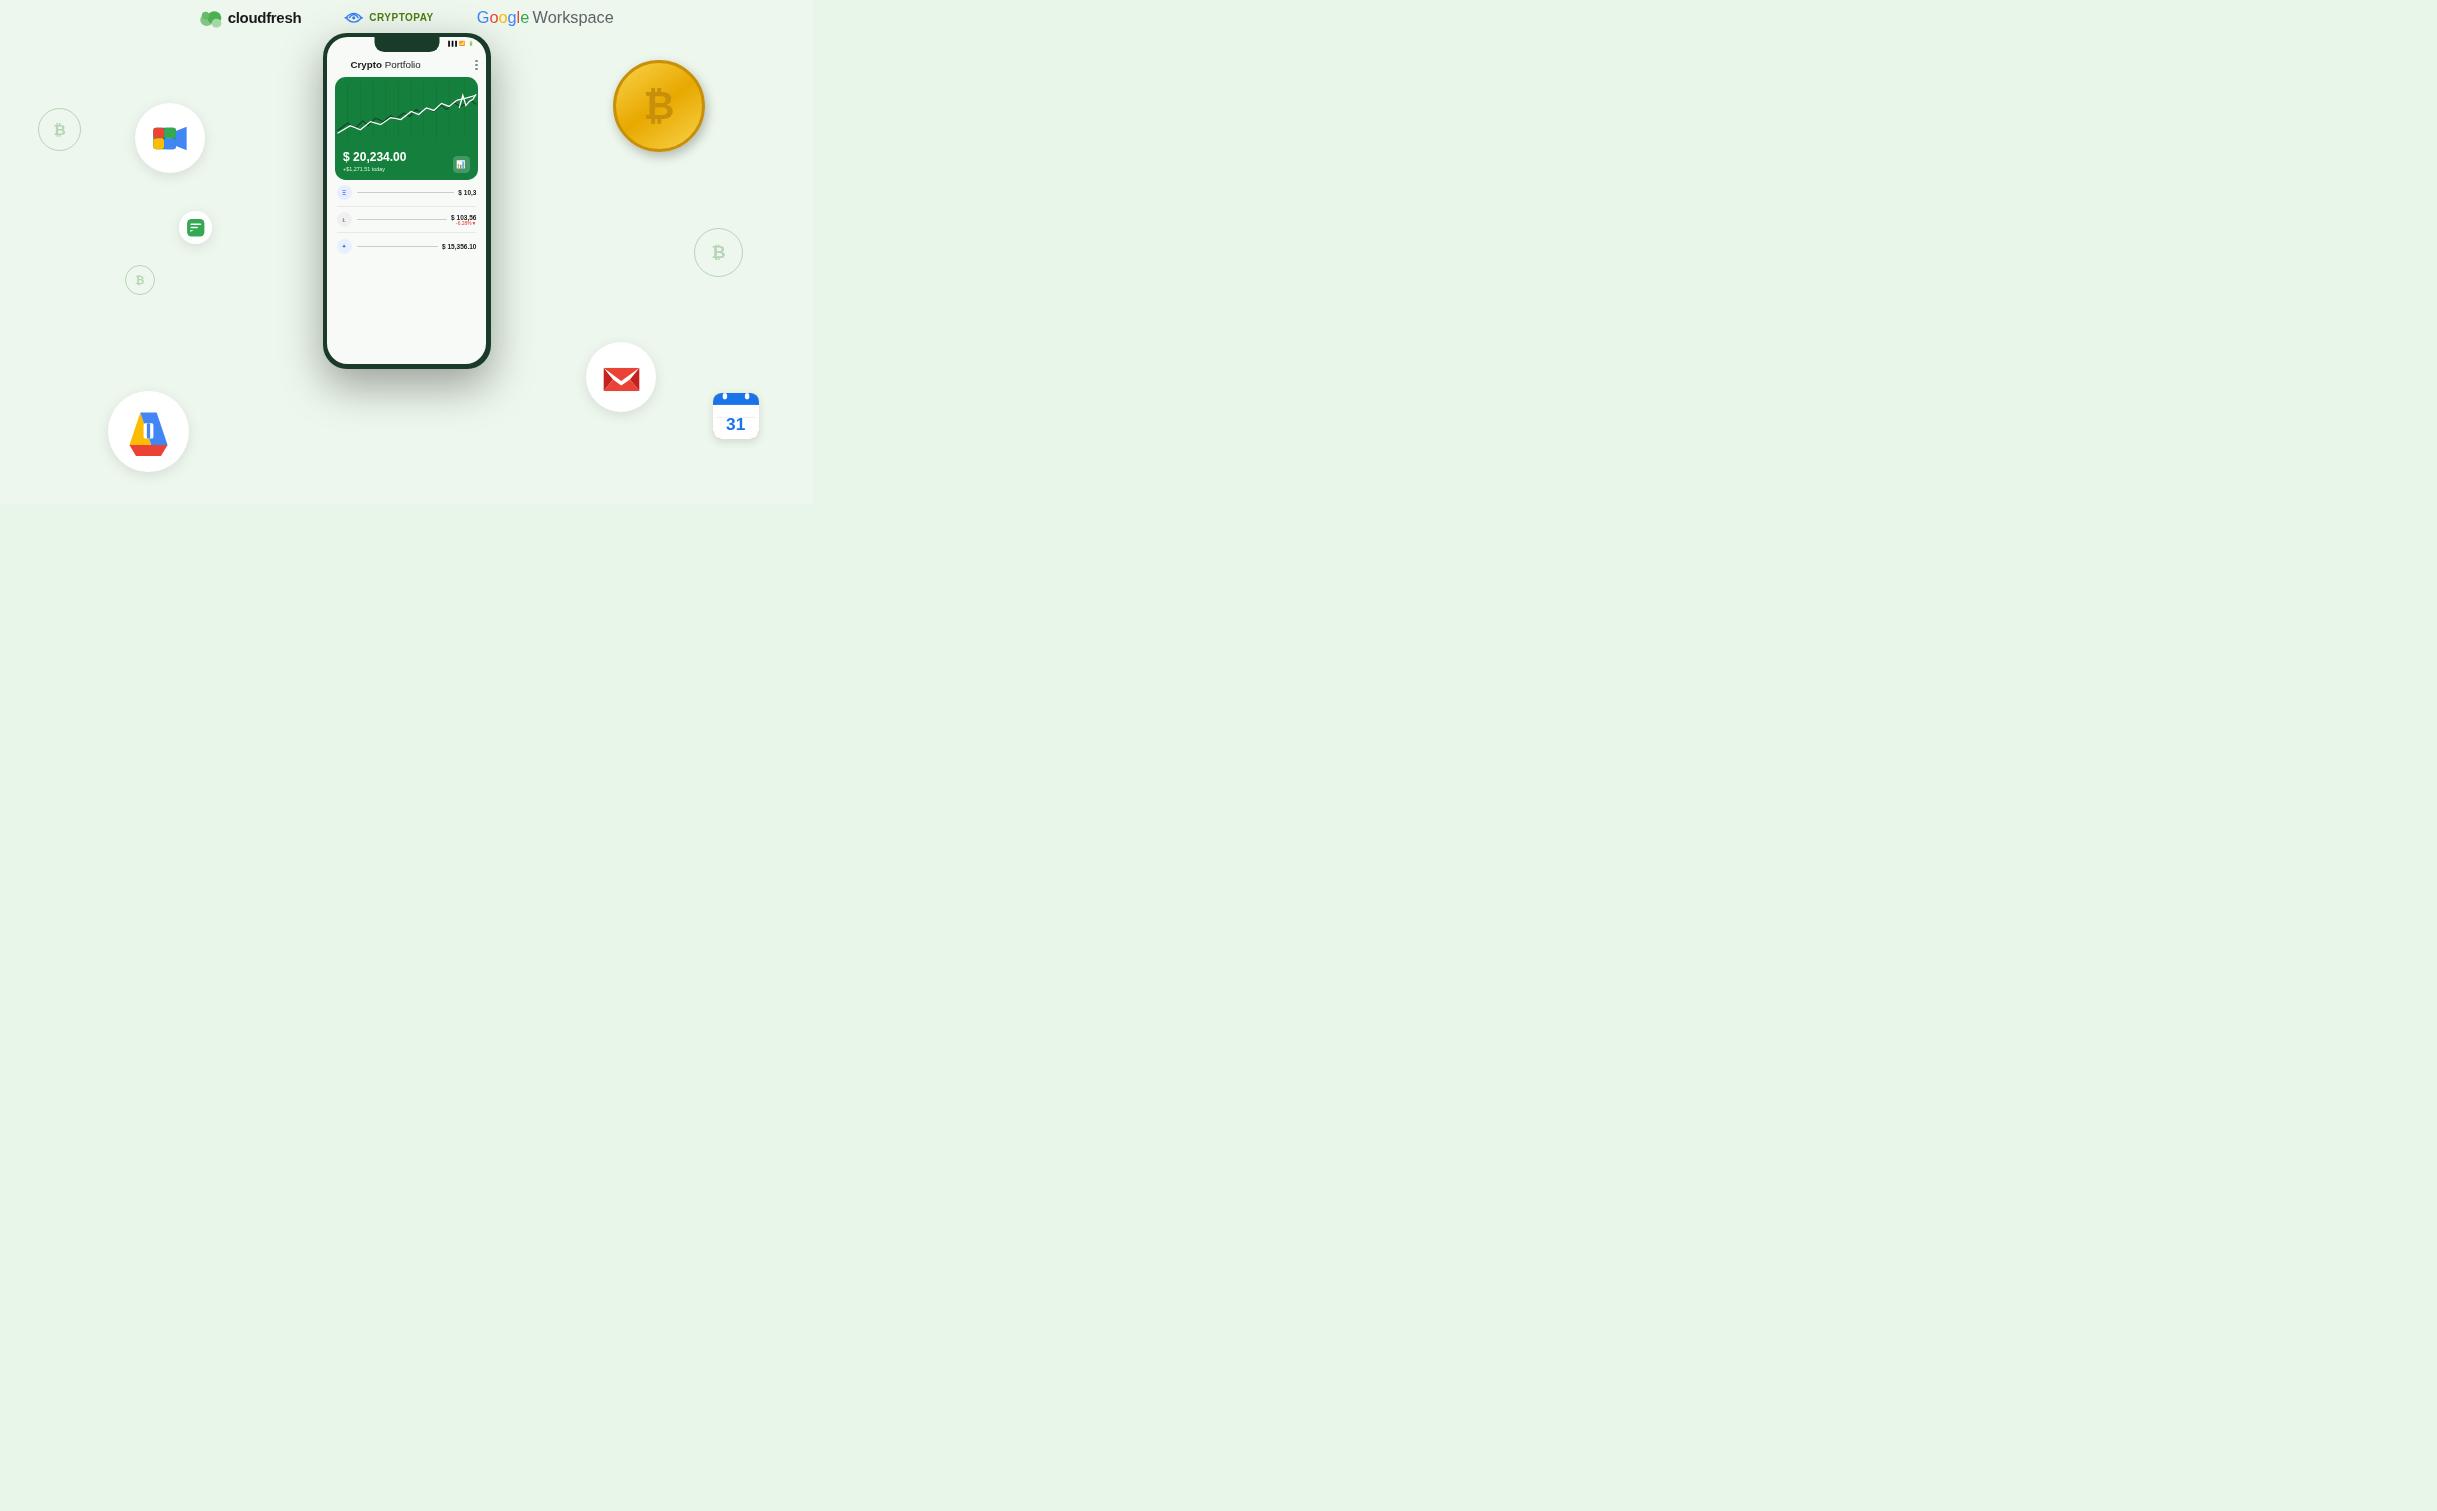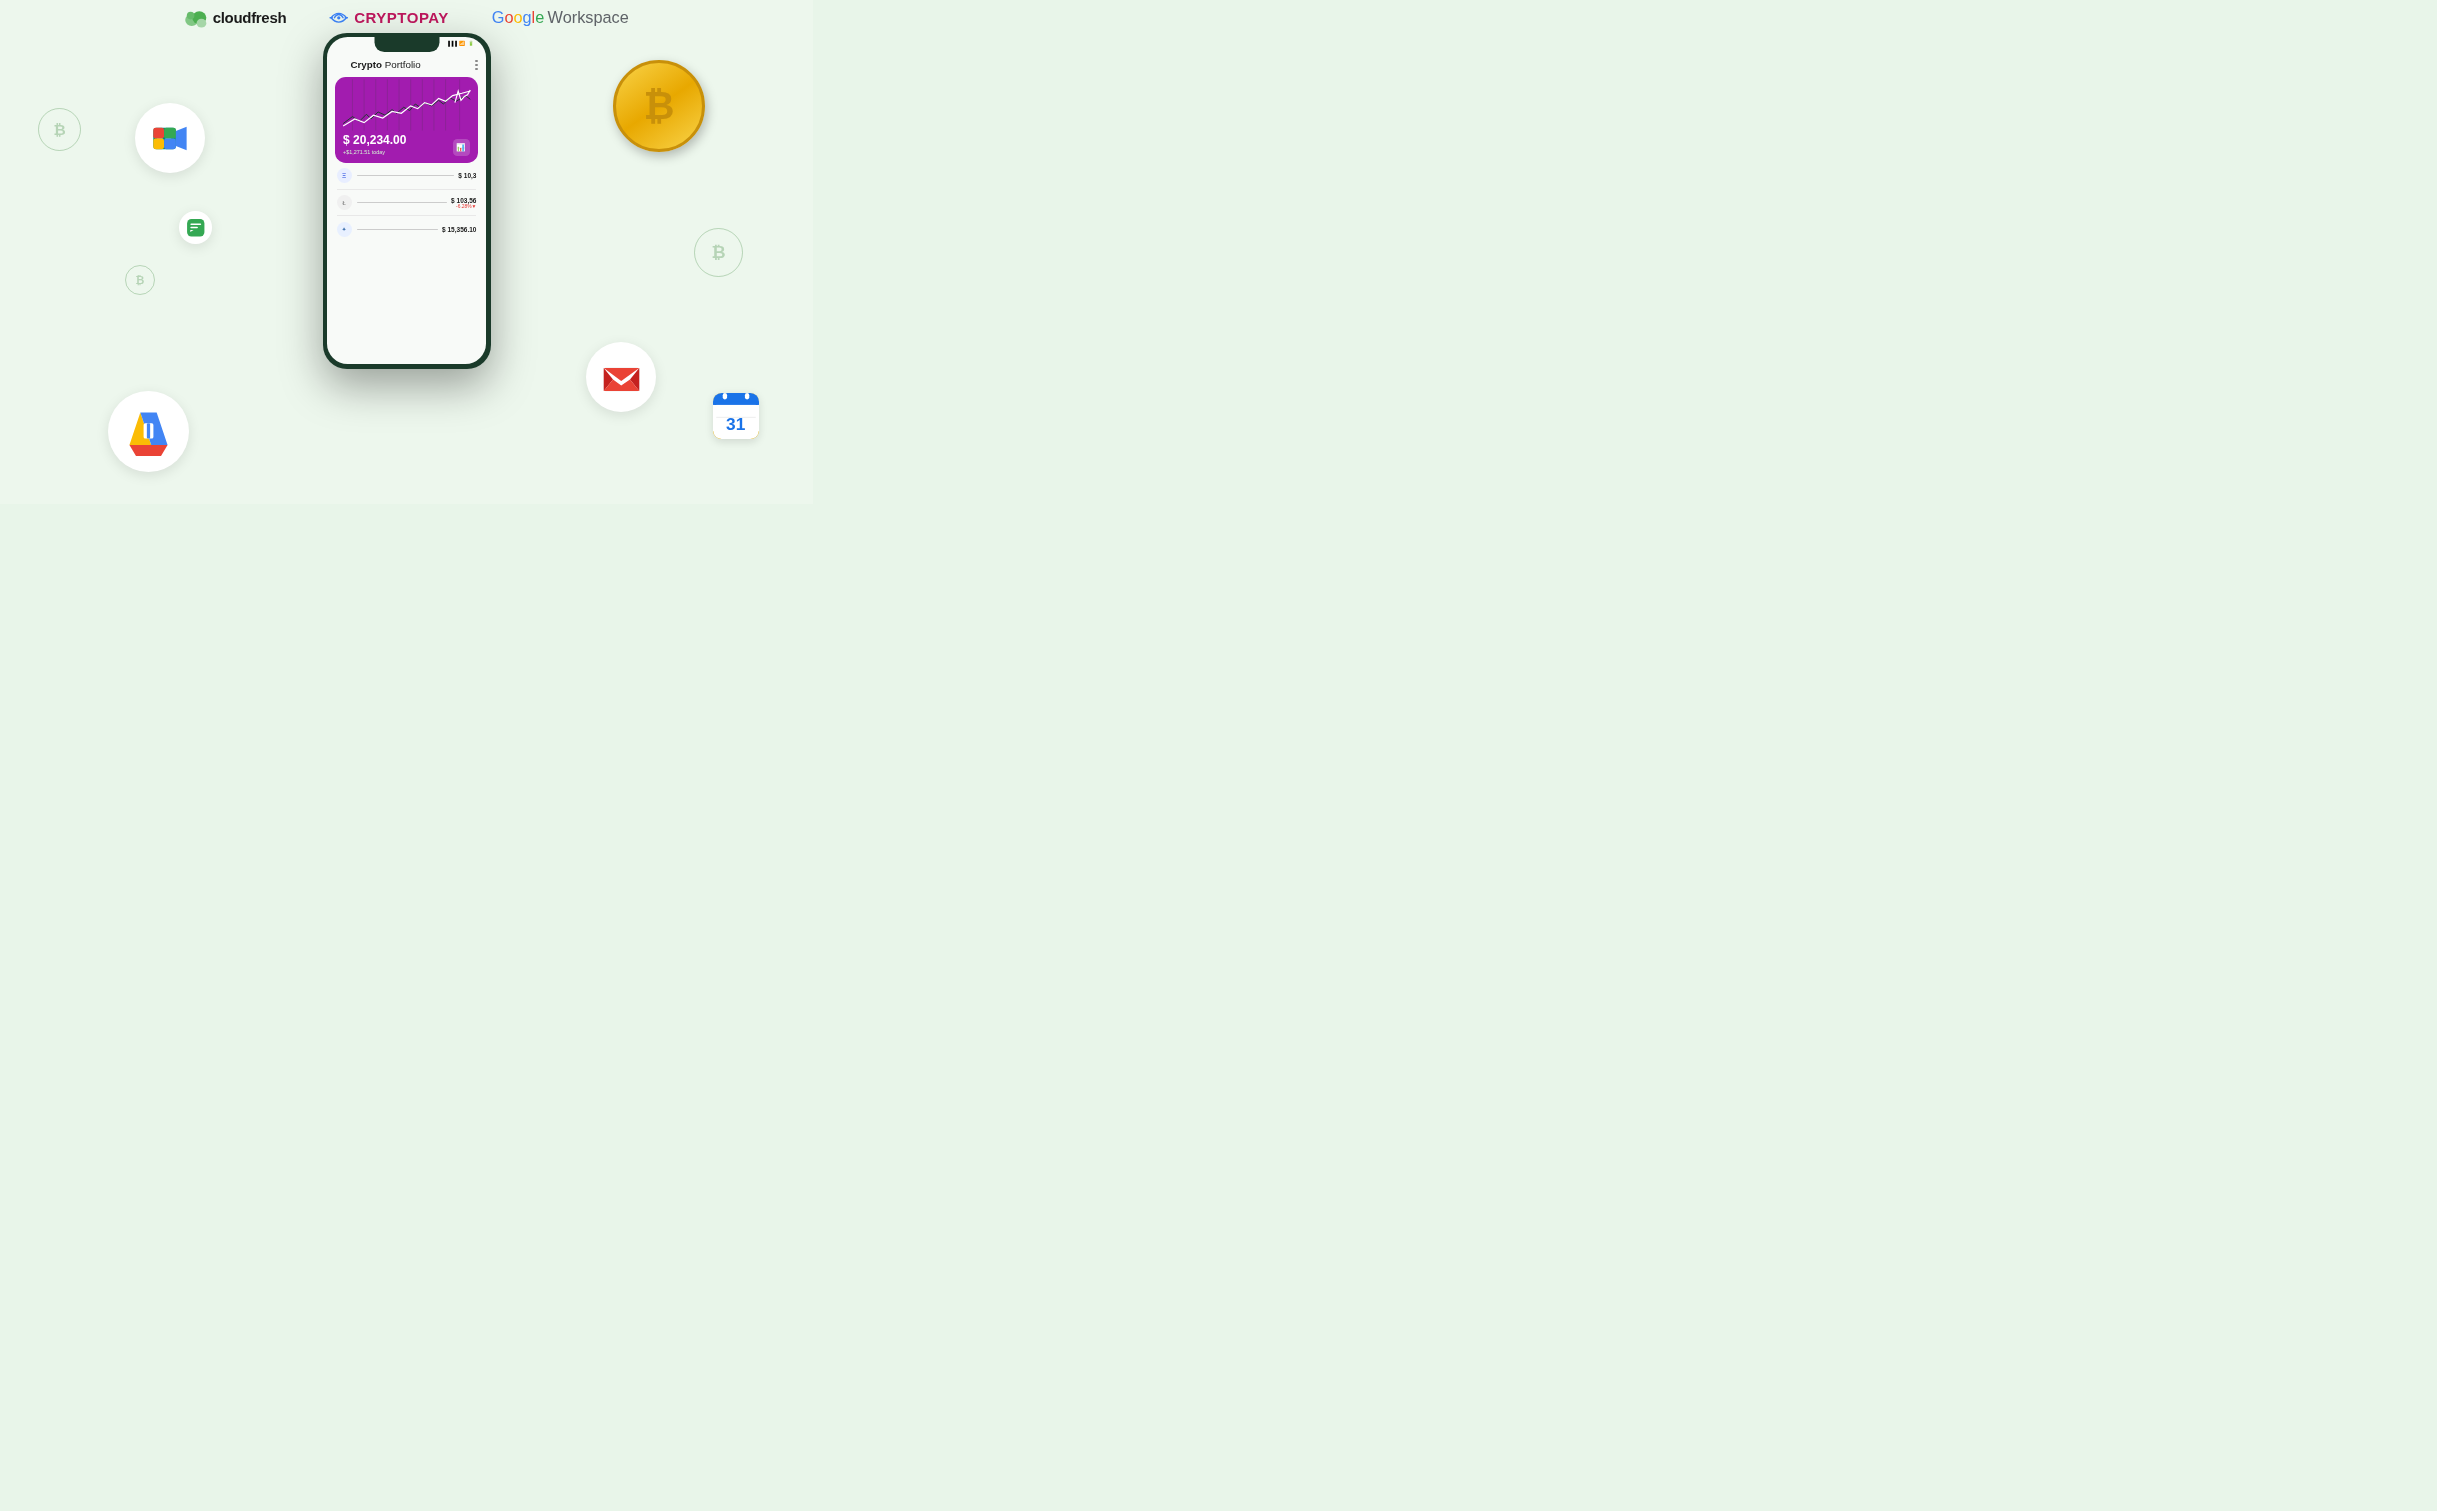--- a/index.html
+++ b/index.html
@@ -45,23 +45,23 @@
       color: #1a1a1a;
       letter-spacing: -0.3px;
     }
 
     .logo-cryptopay {
       display: flex;
       align-items: center;
       gap: 5.4px;
     }
     .logo-cryptopay .text {
-      font-size: 15px;
+      font-size: 10px;
       font-weight: 800;
-      color: #be185d;
+      color: #4d7c0f;
       letter-spacing: 0.5px;
     }
 
     .logo-google-workspace {
       display: flex;
       align-items: center;
       gap: 0;
       font-size: 16.3px;
       font-weight: 400;
     }
@@ -142,26 +142,26 @@
     }
     .three-dots span {
       width: 2.2px; height: 2.2px;
       background: #888;
       border-radius: 50%;
       display: block;
     }
 
     
     .chart-card {
-      background: #a21caf;
+      background: #15803d;
       border-radius: 10.8px;
       padding: 8.7px 7.6px 6.5px;
       margin-bottom: 0;
       position: relative;
-      height: 86px;
+      height: 103px;
     }
     .chart-svg {
       position: absolute;
       top: 0; left: 0; right: 0;
       width: 100%; height: 65%;
     }
     .chart-value {
       position: absolute;
       bottom: 16.3px;
       left: 7.6px;

